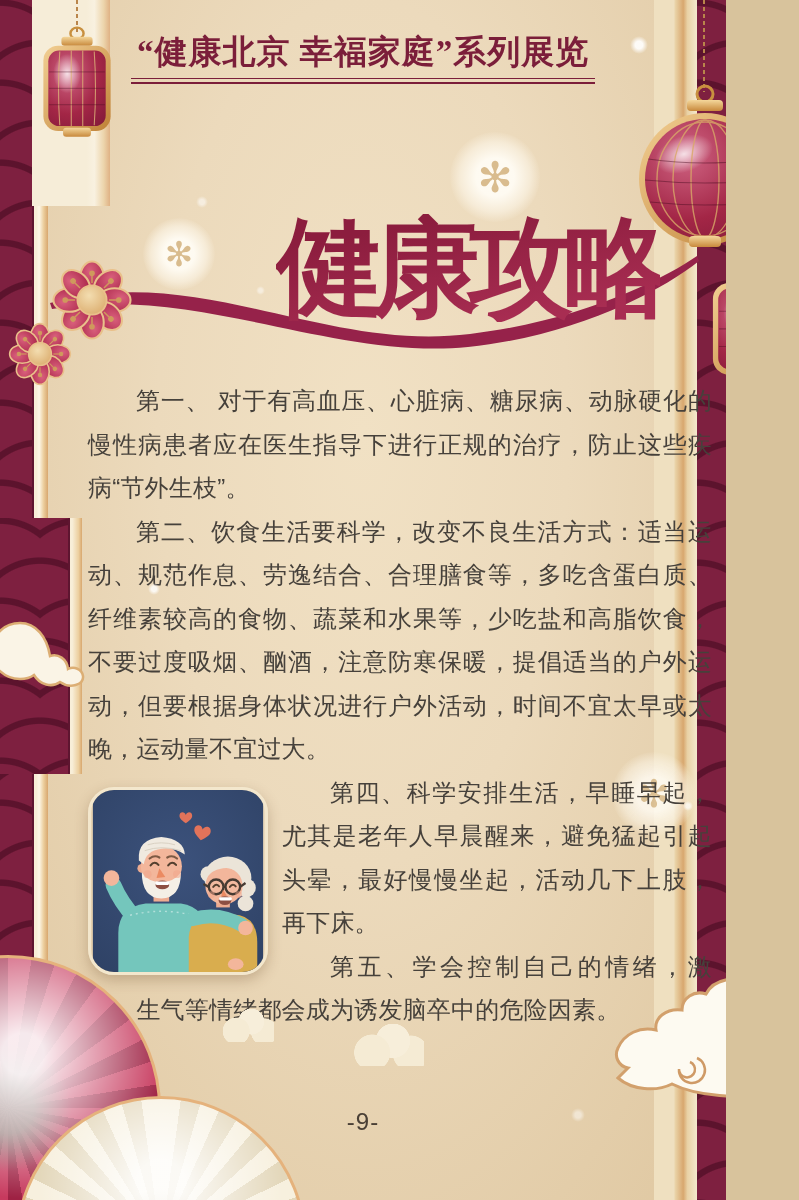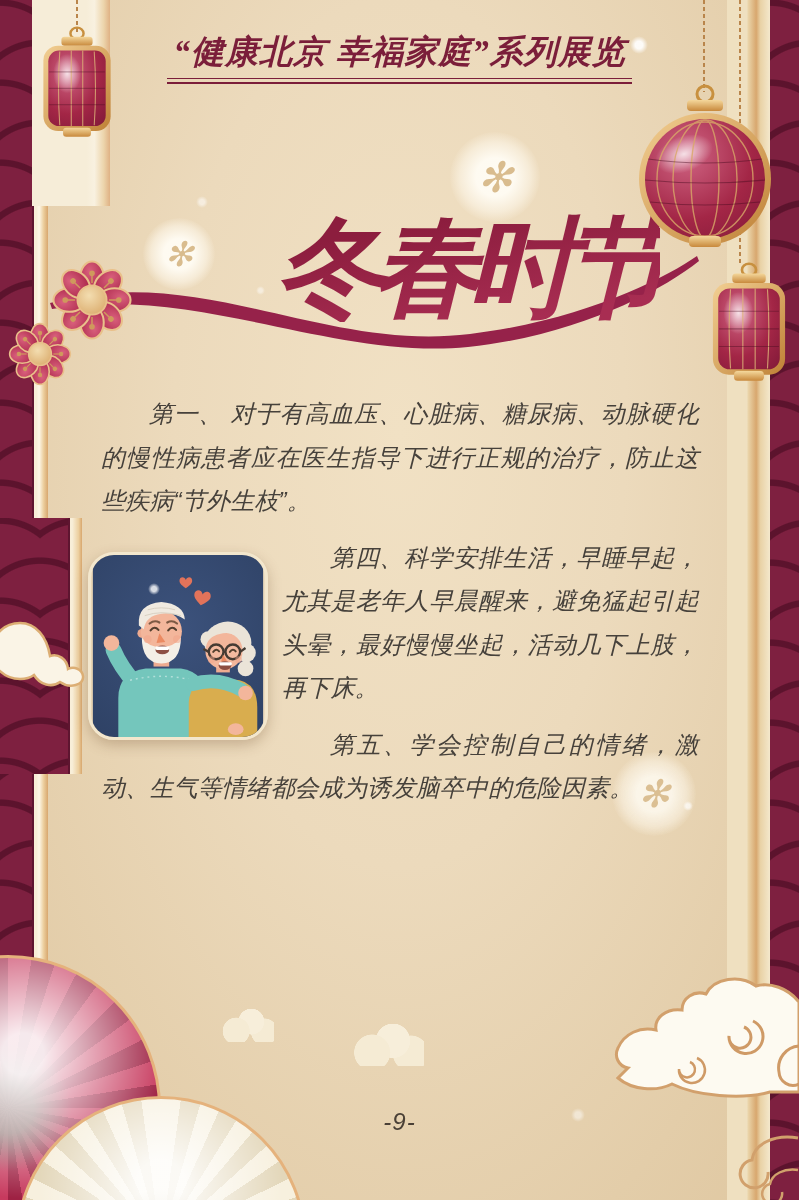--- a/index.html
+++ b/index.html
@@ -1,18 +1,18 @@
 <!DOCTYPE html>
 <html><head>
 <meta charset="utf-8">
 <style>
   html,body{margin:0;padding:0;background:#d8c39c;}
-  .poster{position:relative;width:799px;height:1200px;overflow:hidden;
+  .poster{position:relative;width:726px;height:1200px;overflow:hidden;
     font-family:"Liberation Sans",sans-serif;
-    background:radial-gradient(ellipse at 50% 36%,#f1e1c4 0%,#ecdabc 40%,#e3cda9 80%,#dfc7a0 100%);font-style:italic;}
+    background:radial-gradient(ellipse at 50% 36%,#f1e1c4 0%,#ecdabc 40%,#e3cda9 80%,#dfc7a0 100%);}
   
   .maroon{position:absolute;background-color:#7e2040;
     background-image:
       radial-gradient(circle farthest-side at 50% 135%,transparent 57%,rgba(58,6,26,.5) 58% 63%,transparent 64%),
       radial-gradient(circle farthest-side at 50% 135%,transparent 57%,rgba(58,6,26,.5) 58% 63%,transparent 64%);
     background-size:80px 80px,80px 80px;background-position:0 0,40px 40px;z-index:2;}
   .band-left{left:0;top:0;bottom:0;width:32px;}
   .band-left-wide{left:0;top:518px;width:68px;height:256px;}
   .band-right{right:0;top:0;bottom:0;width:29px;}
   .strip{position:absolute;z-index:1;}
@@ -36,21 +36,21 @@
   .main-title{position:absolute;z-index:4;font-weight:700;line-height:1;color:#8e2045;white-space:nowrap;}
   @supports ((-webkit-background-clip:text) or (background-clip:text)){
     .main-title{background:linear-gradient(170deg,#8c1d3e 20%,#a82d52 85%);
       -webkit-background-clip:text;background-clip:text;color:transparent;}}
   .title-1{left:142px;top:116px;font-size:100px;letter-spacing:-11px;}
   .title-2{left:276px;top:214px;font-size:108px;letter-spacing:-12px;}
   .swoosh{position:absolute;left:40px;top:240px;z-index:3;}
   
   .body-text{position:absolute;left:88px;top:379px;width:624px;z-index:4;
     font-size:24px;line-height:43.5px;text-align:justify;color:#46413b;letter-spacing:.2px;}
-  .body-text p{margin:13px;text-indent:2em;}
+  .body-text p{margin:0;text-indent:2em;}
   .photo-float{float:left;width:174px;height:182px;margin:16px 14px 6px 0;border-radius:26px;
     overflow:hidden;border:3px solid #f3e7cd;box-shadow:0 5px 14px rgba(96,60,28,.28);}
   .page-number{position:absolute;left:0;right:0;top:1108px;text-align:center;z-index:4;
     font-size:24px;color:#4a4036;letter-spacing:1px;}
   
   .dot{position:absolute;border-radius:50%;z-index:5;
     background:radial-gradient(circle,rgba(255,255,255,.95) 0 30%,rgba(255,255,255,0) 70%);}
   .blossom{position:absolute;border-radius:50%;z-index:3;display:flex;align-items:center;justify-content:center;
     background:radial-gradient(circle,rgba(255,252,244,.95) 0 30%,rgba(250,242,226,.7) 55%,rgba(247,238,218,0) 72%);
     color:#d9bc8e;}
@@ -196,21 +196,21 @@
   <div class="string" style="left:703px;top:0;height:92px"></div>
   <div class="string" style="left:739px;top:0;height:266px"></div>
 
   <svg class="swoosh" width="665" height="120" viewBox="0 0 665 120">
     <path d="M10,63 C160,22 280,112 430,94 C545,80 625,38 657,16 L659,21 C620,52 535,96 428,107 C290,120 155,44 12,69 Z" fill="#96224a"></path>
   </svg>
 
   <div class="series-title">
     <span>“健康北京 幸福家庭”系列展览</span>
   </div>
-  <div class="main-title title-2">冬春时节</div>
+  <div class="main-title title-2">健康攻略</div>
 
   <svg class="deco-svg" style="left:36px;top:26px" width="82" height="123" viewBox="0 0 100 150">
       <use href="#rectLant"></use>
     </svg>
   <svg class="deco-svg" style="left:705px;top:262px" width="88" height="132" viewBox="0 0 100 150">
       <use href="#rectLant"></use>
     </svg>
   <svg class="deco-svg" style="left:632px;top:84px" width="146" height="172" viewBox="0 0 146 172">
     <circle cx="73" cy="10" r="8" fill="none" stroke="#c8903f" stroke-width="3"></circle>
     <rect x="55" y="16" width="36" height="11" rx="4" fill="url(#capG)"></rect>
@@ -264,20 +264,21 @@
     </div>
   <div class="dot" style="left:630px;top:36px;width:18px;height:18px;opacity:.95"></div>
   <div class="dot" style="left:196px;top:196px;width:12px;height:12px;opacity:.55"></div>
   <div class="dot" style="left:256px;top:286px;width:9px;height:9px;opacity:.5"></div>
   <div class="dot" style="left:148px;top:583px;width:12px;height:12px;opacity:.85"></div>
   <div class="dot" style="left:683px;top:801px;width:10px;height:10px;opacity:.7"></div>
   <div class="dot" style="left:571px;top:1108px;width:14px;height:14px;opacity:.5"></div>
 
   <div class="body-text">
     <p>第一、 对于有高血压、心脏病、糖尿病、动脉硬化的慢性病患者应在医生指导下进行正规的治疗，防止这些疾病“节外生枝”。</p>
+    <p>第二、饮食生活要科学，改变不良生活方式：适当运动、规范作息、劳逸结合、合理膳食等，多吃含蛋白质、纤维素较高的食物、蔬菜和水果等，少吃盐和高脂饮食，不要过度吸烟、酗酒，注意防寒保暖，提倡适当的户外运动，但要根据身体状况进行户外活动，时间不宜太早或太晚，运动量不宜过大。</p>
     <div class="photo-float">
       <svg width="174" height="182" viewBox="0 0 174 186">
         <rect width="174" height="186" fill="url(#navG)"></rect>
         <g fill="#e2735a">
           <path transform="translate(95,22)" d="M0,3.5 C-1.2,-0.5 -6.5,0 -6.5,4.2 C-6.5,7.4 -2.8,9.8 0,12 C2.8,9.8 6.5,7.4 6.5,4.2 C6.5,0 1.2,-0.5 0,3.5 Z"></path>
           <path transform="translate(113,36) scale(1.3) rotate(10)" d="M0,3.5 C-1.2,-0.5 -6.5,0 -6.5,4.2 C-6.5,7.4 -2.8,9.8 0,12 C2.8,9.8 6.5,7.4 6.5,4.2 C6.5,0 1.2,-0.5 0,3.5 Z"></path>
         </g>
 
         <path d="M44,132 Q28,114 21,97" stroke="#74c6bc" stroke-width="16" stroke-linecap="round" fill="none"></path>
         <circle cx="19" cy="90" r="8" fill="#f3b69b"></circle>

